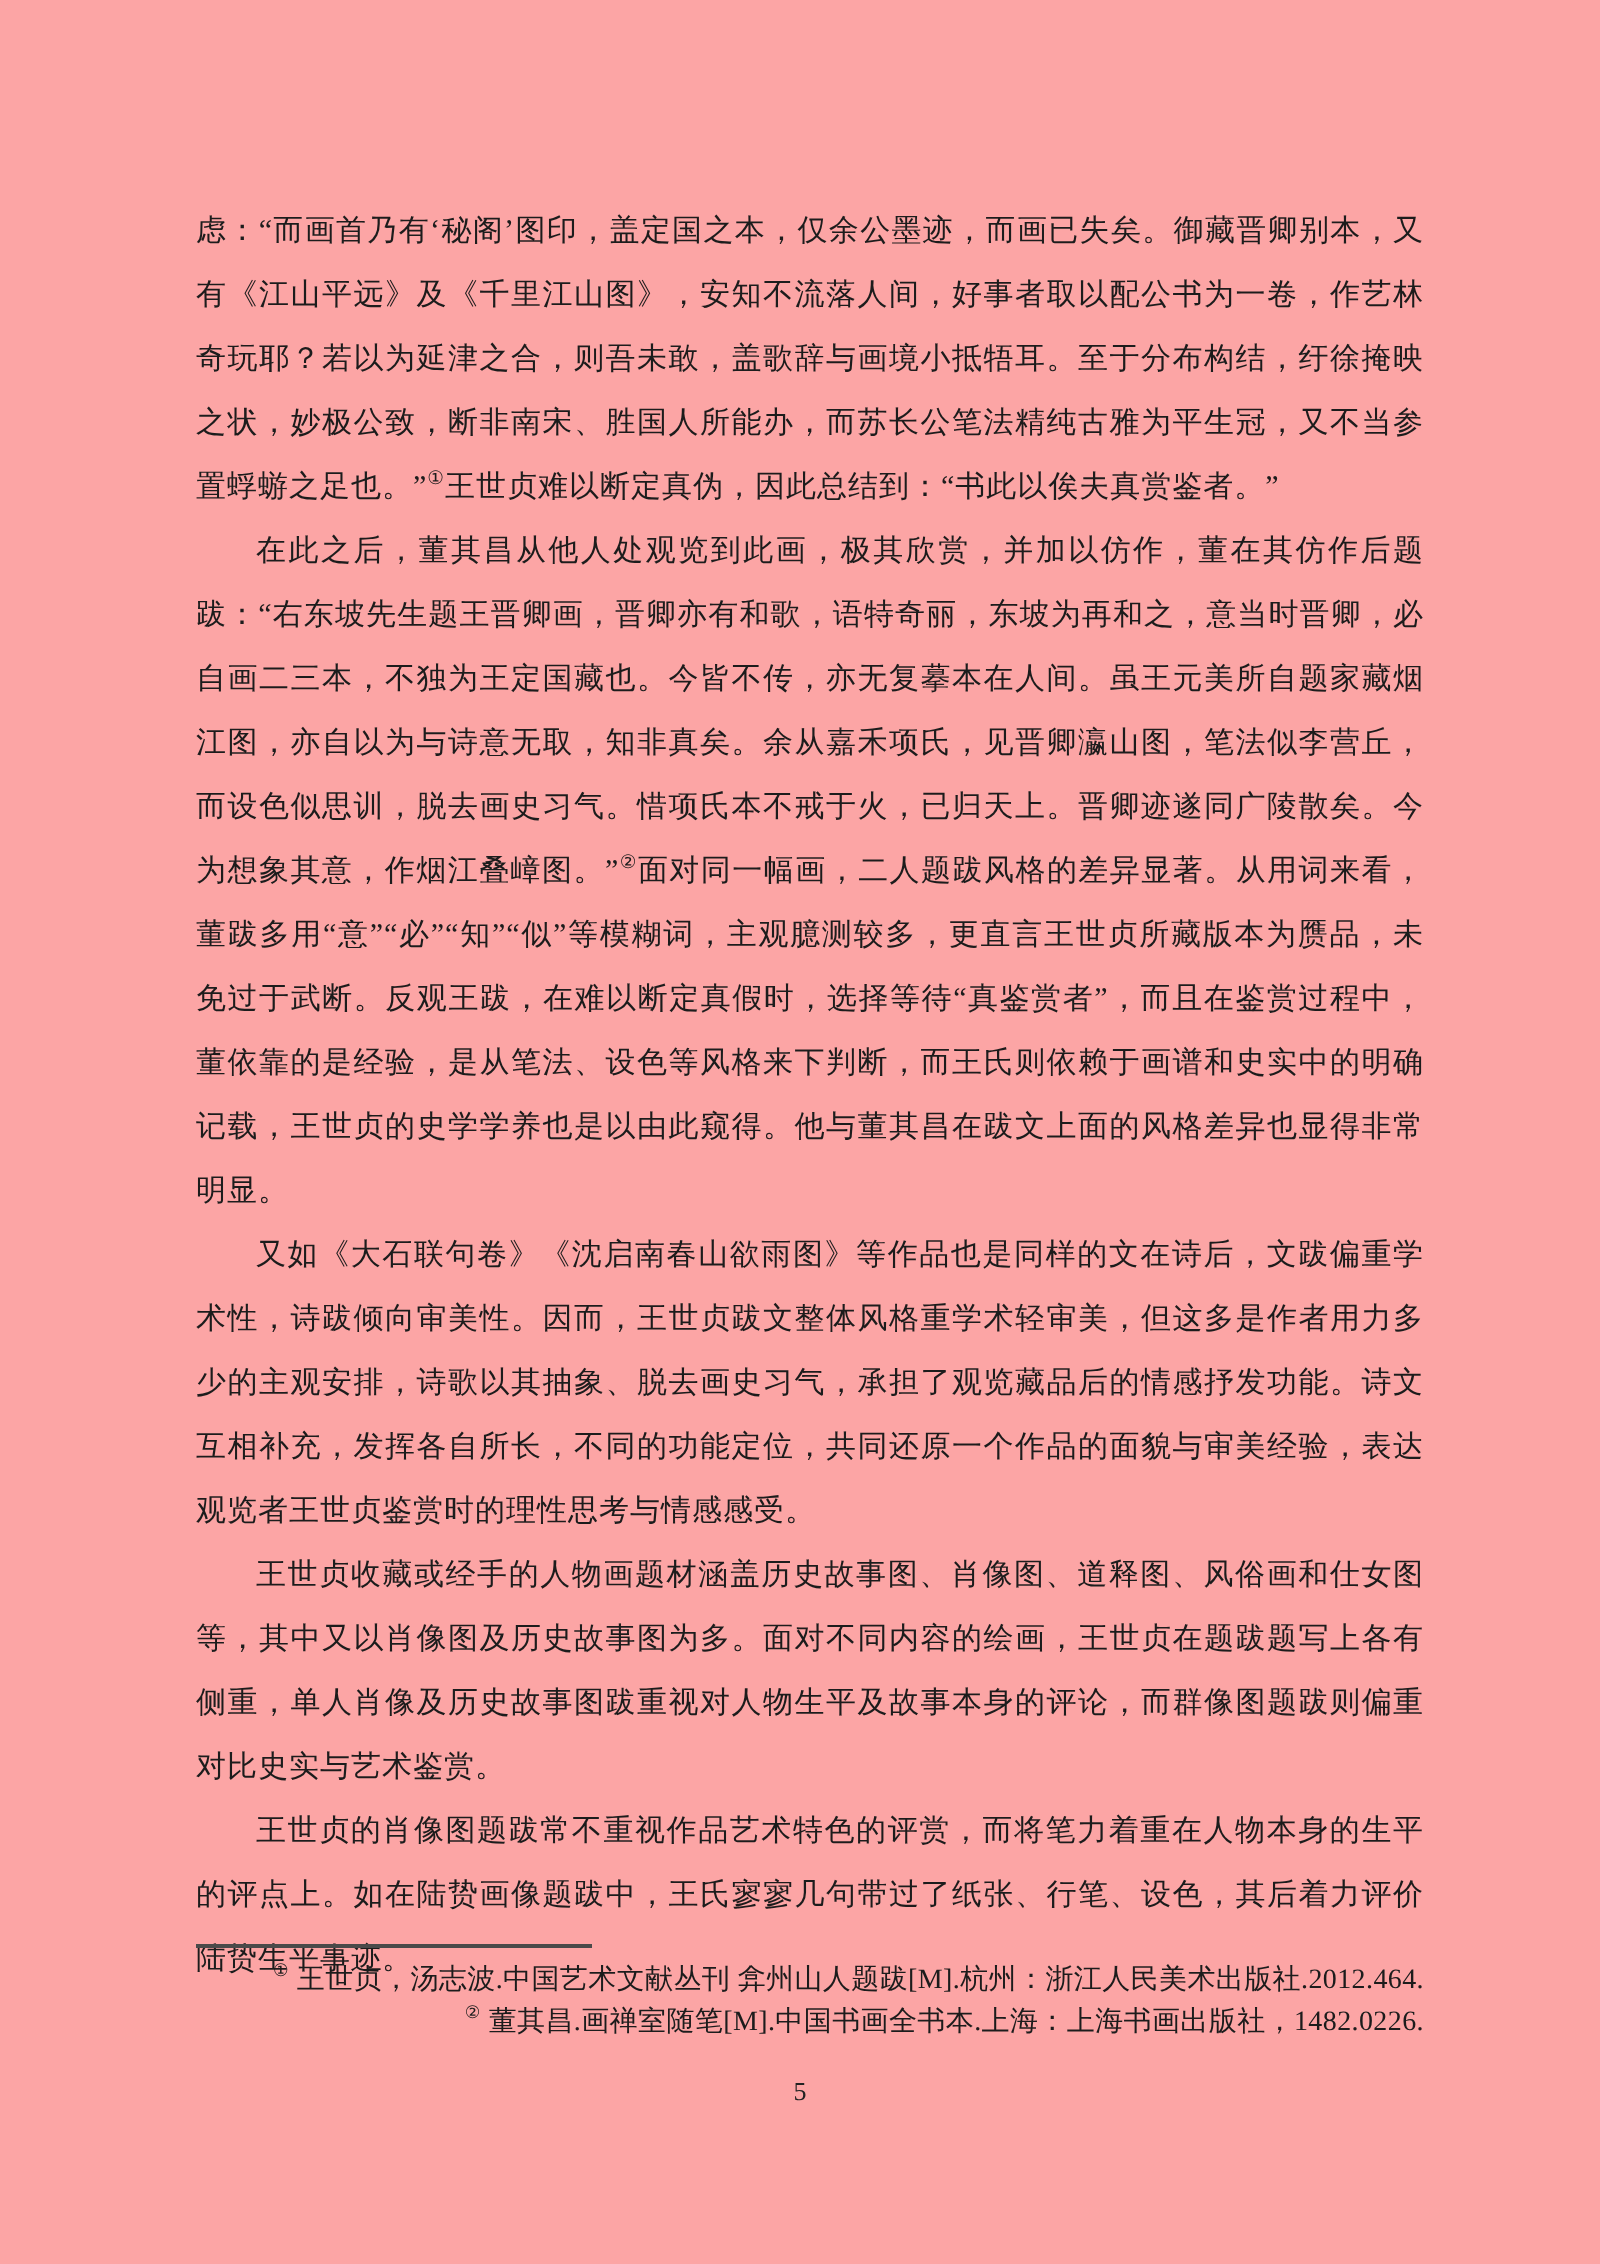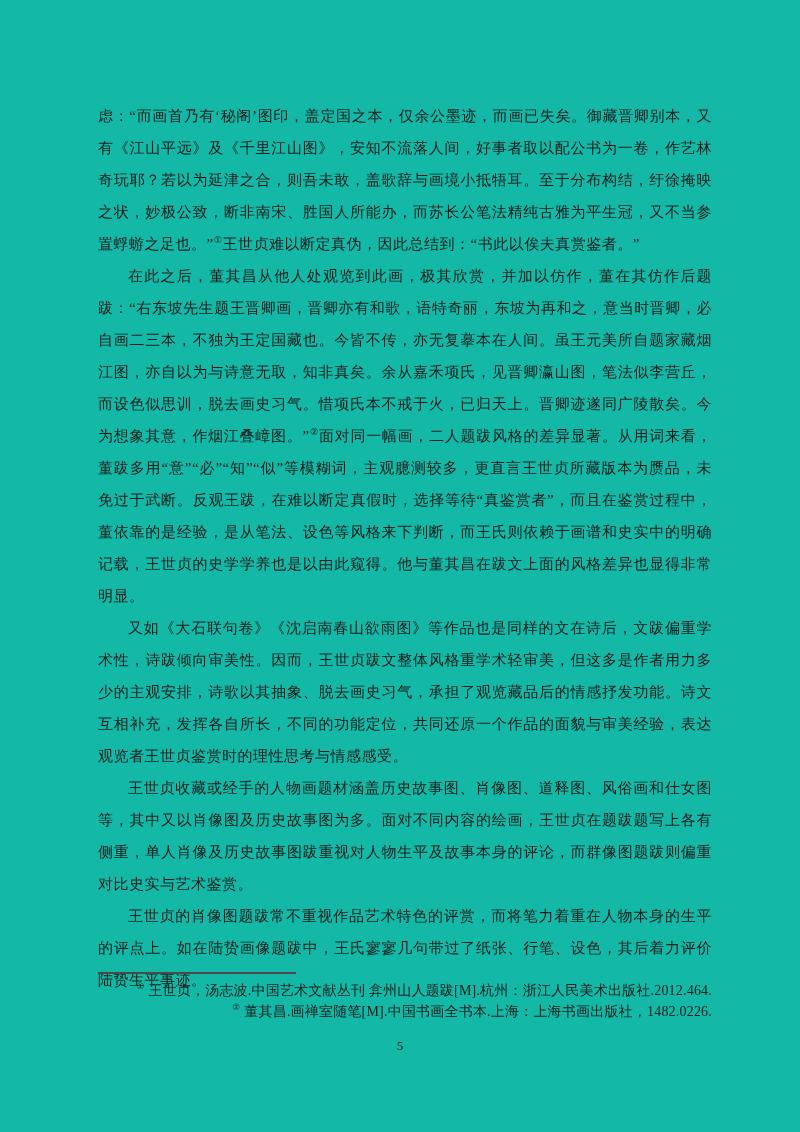--- a/index.html
+++ b/index.html
@@ -6,21 +6,21 @@
   html, body { background: #ffffff; }
   body {
     width: 800px; height: 1132px;
     font-family: "Liberation Serif", "DejaVu Serif", serif;
     color: #1c1c1c;
     position: relative;
     overflow: hidden;
   }
   .page {
     position: absolute; inset: 0;
-    background: #14b8a6;
+    background: #fca5a5;
   }
   .content {
     position: absolute;
     left: 98px; top: 100px; width: 614px;
     font-size: 15px;
     line-height: 32px;
     text-align: justify;
     text-justify: inter-character;
     letter-spacing: 0.5px;
   }

